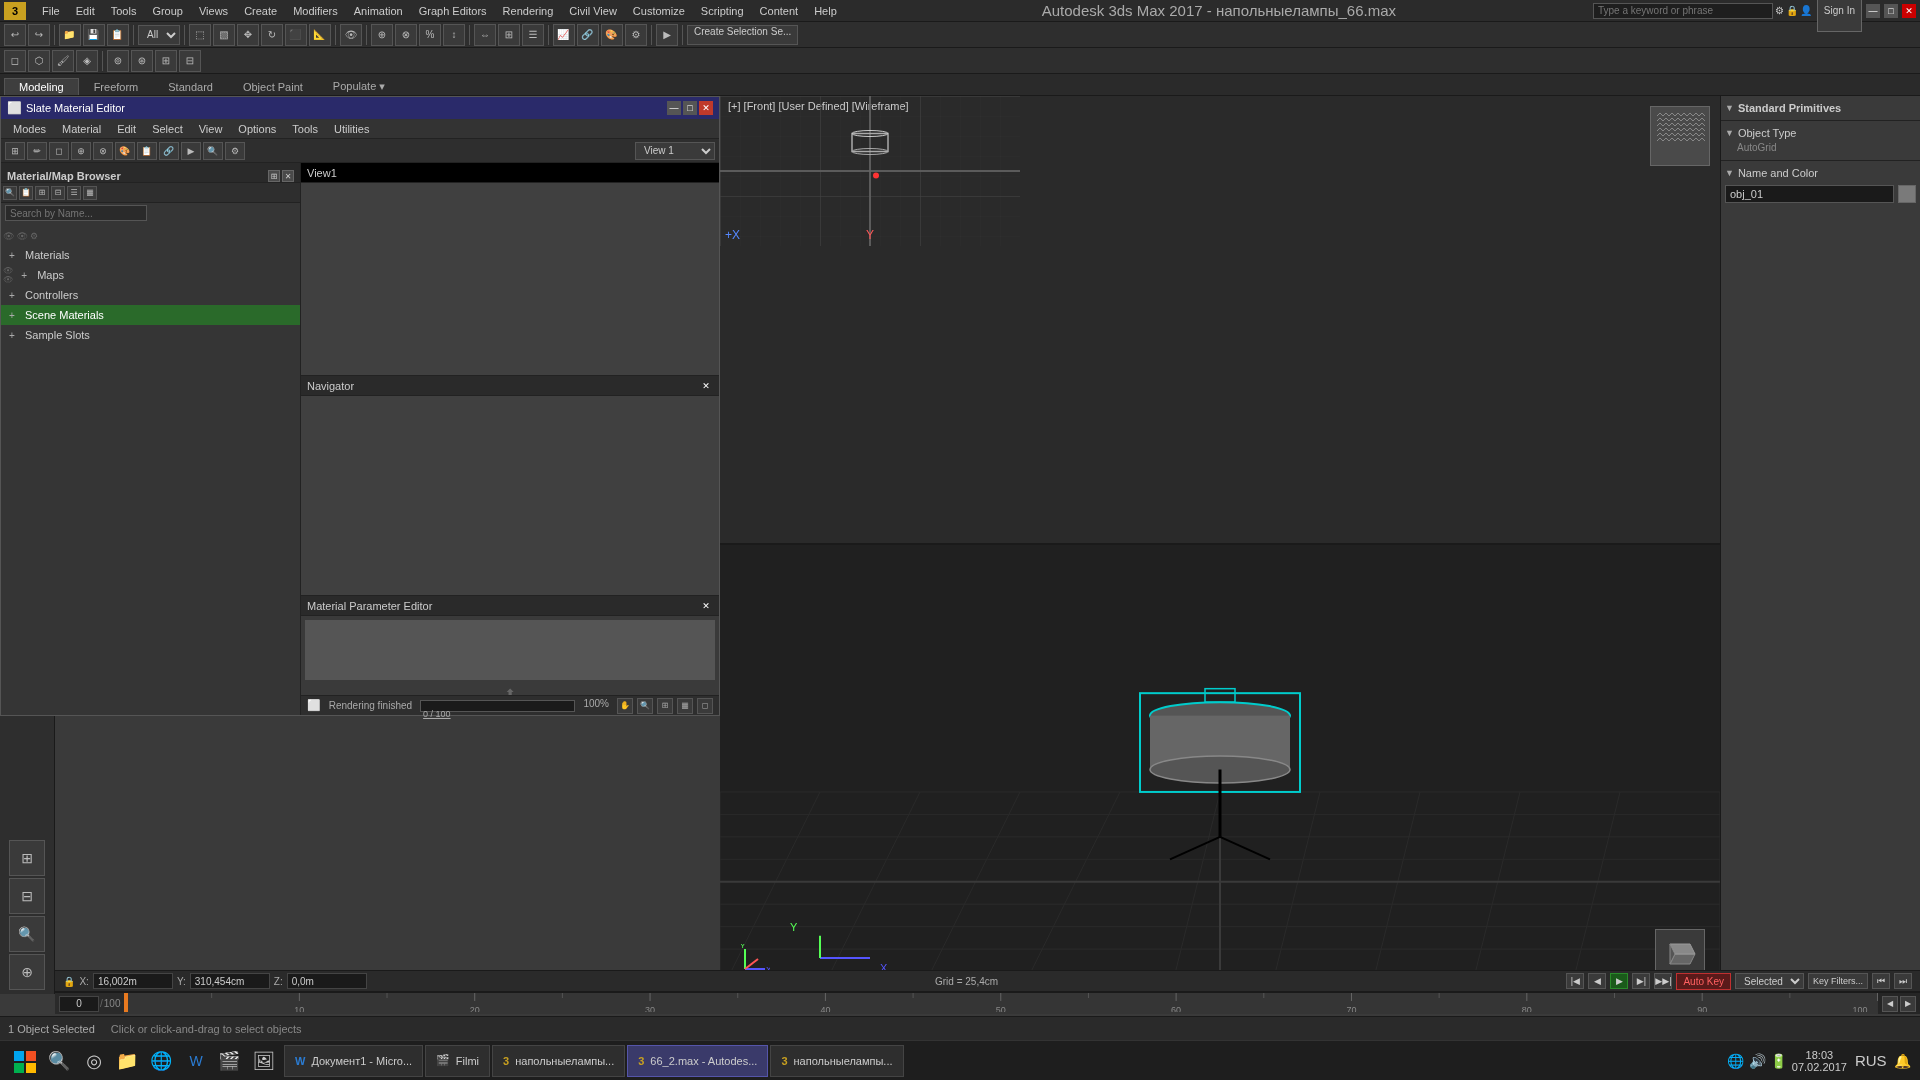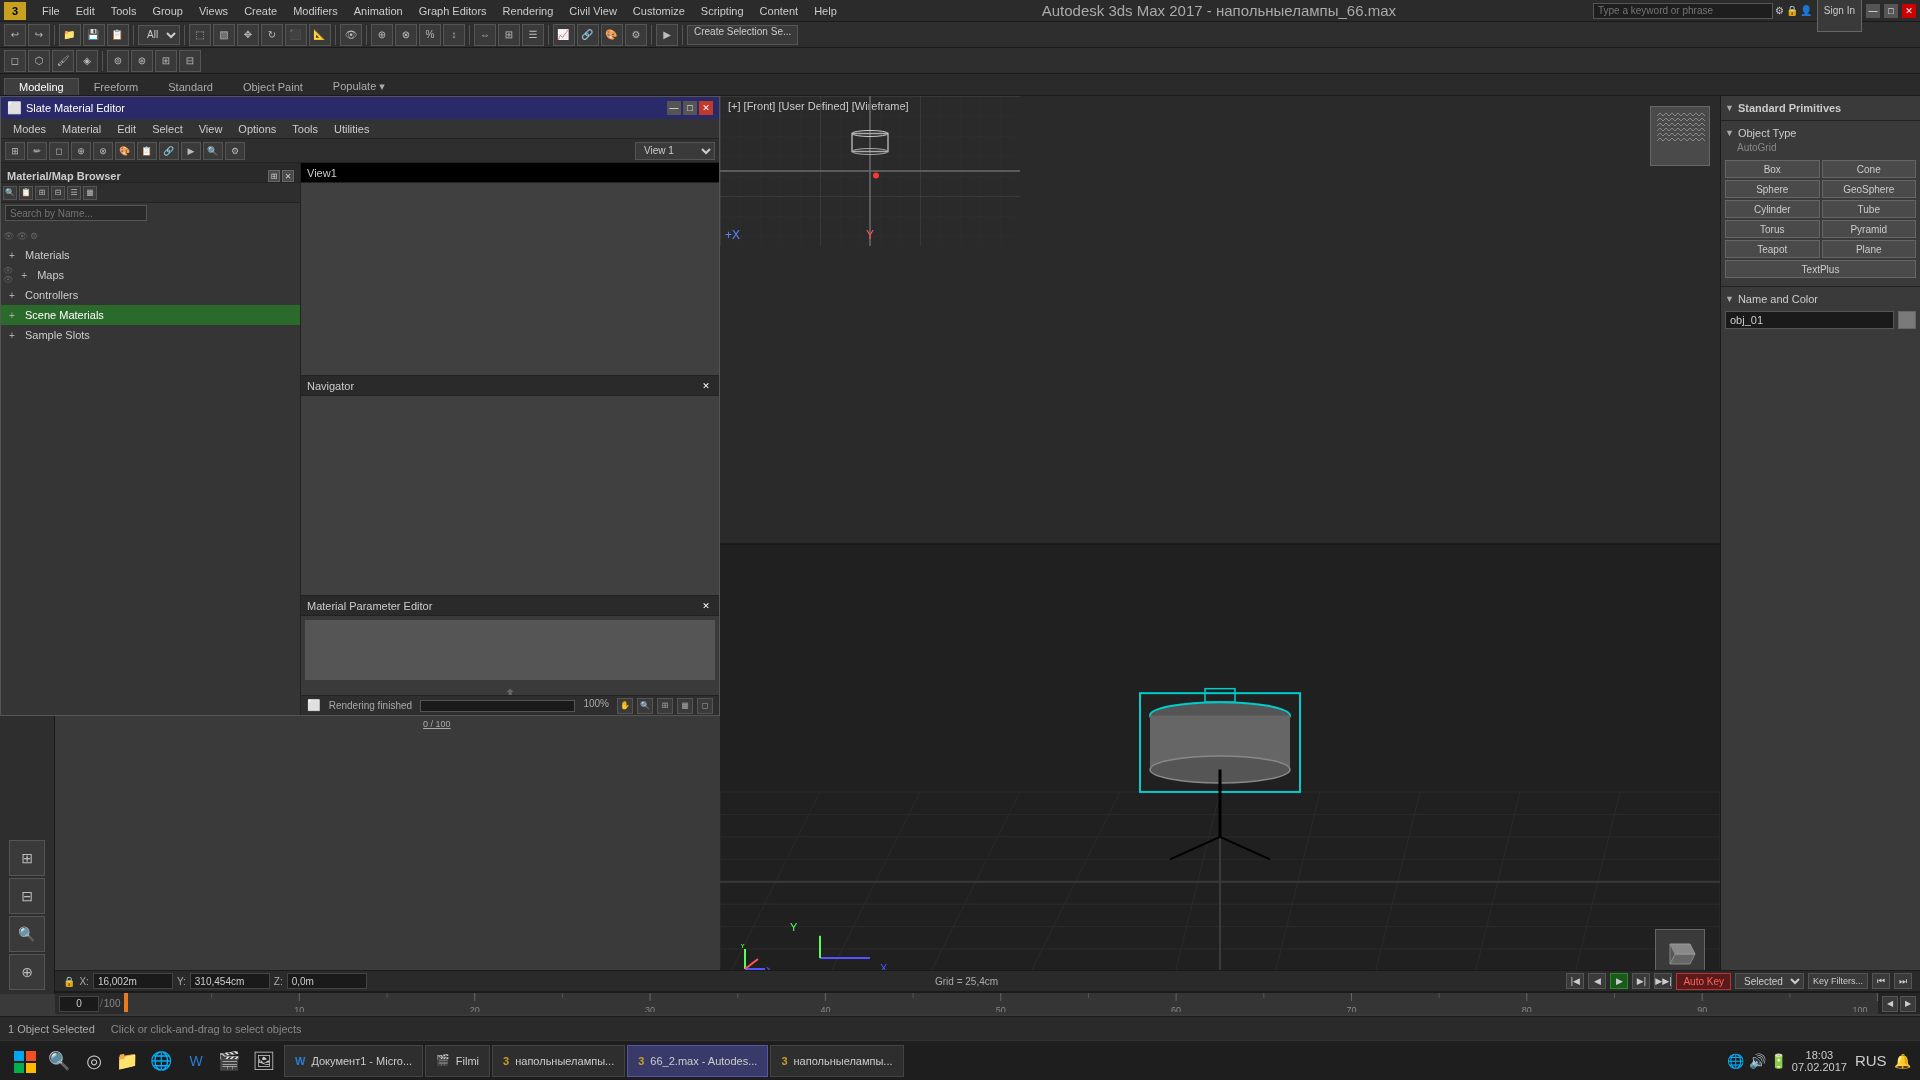--- a/index.html
+++ b/index.html
@@ -918,21 +918,21 @@
 
           <div style="display:flex; justify-content:center; padding:2px;">
             <span style="font-size:14px;color:#666;">⬍</span>
           </div>
         </div>
 
         <div class="render-bar">
           <span style="font-size:11px;color:#888;">⬜</span>
           <span class="render-bar-text">Rendering finished</span>
           <div class="render-progress">
-            <span style="position:absolute;left:2px;top:18px;font-size:9px;color:#aaa;text-decoration:underline;">0 / 100</span>
+            <span style="position:absolute;left:2px;top:8px;font-size:9px;color:#aaa;text-decoration:underline;">0 / 100</span>
           </div>
 
           <div class="sme-bottom-icons">
             <span style="font-size:10px;color:#aaa;margin-right:4px;">100%</span>
             <div class="sme-bottom-btn">✋</div>
             <div class="sme-bottom-btn">🔍</div>
             <div class="sme-bottom-btn">⊞</div>
             <div class="sme-bottom-btn">▦</div>
             <div class="sme-bottom-btn">◻</div>
           </div>
@@ -1071,33 +1071,20 @@
         <span>Standard Primitives</span>
       </div>
     </div>
 
     <div style="padding:4px; border-bottom:1px solid #222;">
       <div style="font-size:11px; color:#ccc; display:flex; align-items:center; gap:4px; padding:2px 0;">
         <span style="color:#aaa;font-size:9px;">▼</span>
         <span>Object Type</span>
       </div>
       <div style="font-size:10px; color:#888; padding:1px 0 3px 12px;">AutoGrid</div>
-      <div class="obj-type-grid">
-        <div class="obj-type-btn">Box</div>
-        <div class="obj-type-btn">Cone</div>
-        <div class="obj-type-btn">Sphere</div>
-        <div class="obj-type-btn">GeoSphere</div>
-        <div class="obj-type-btn">Cylinder</div>
-        <div class="obj-type-btn">Tube</div>
-        <div class="obj-type-btn">Torus</div>
-        <div class="obj-type-btn">Pyramid</div>
-        <div class="obj-type-btn">Teapot</div>
-        <div class="obj-type-btn">Plane</div>
-        <div class="obj-type-btn" style="grid-column: 1 / -1;">TextPlus</div>
-      </div>
     </div>
 
     <div style="padding:4px;">
       <div style="font-size:11px; color:#ccc; display:flex; align-items:center; gap:4px; padding:2px 0;">
         <span style="color:#aaa;font-size:9px;">▼</span>
         <span>Name and Color</span>
       </div>
       <div class="name-input-row">
         <input class="name-input" value="obj_01" style="">
         <div class="color-swatch" style="background:#7a7a7a;"></div>

